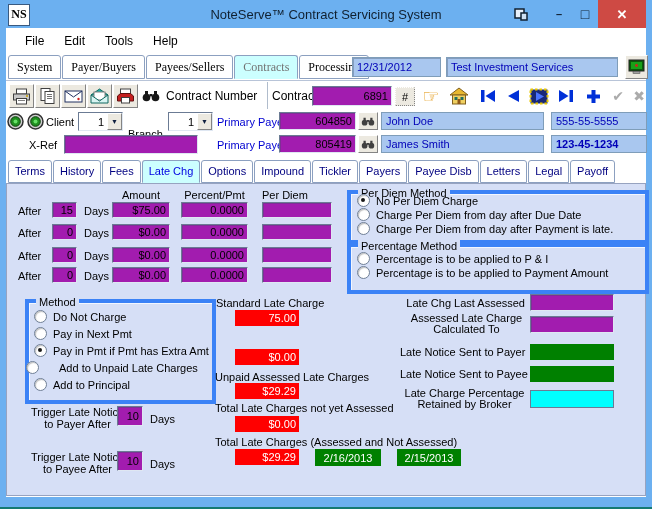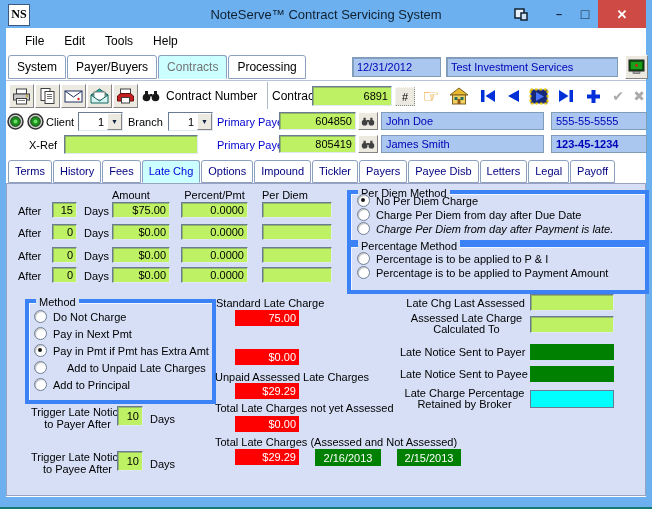--- a/index.html
+++ b/index.html
@@ -15,27 +15,27 @@
   .close-btn{left:598px;width:48px;background:var(--close,#CE4A44);color:#fff;font-size:13px;font-weight:bold;}
   .edge{background:var(--titlebar,#6CB0F0);}
   .taskbar-edge{left:0;top:507px;width:652px;height:2px;background:var(--teal,#147A72);}
   
   .menubar{left:6px;top:28px;width:640px;height:25px;background:#fff;display:flex;align-items:center;gap:2px;padding-left:10px;box-sizing:border-box;}
   .menu-item{padding:2px 9px;font-size:12px;}
   .tabrow{display:flex;align-items:flex-end;}
   .tab{height:21px;line-height:21px;padding:0 8px;border:1px solid #8ca0c0;border-bottom:1px solid #8ca0c0;
        background:#fff;border-radius:3px 3px 0 0;margin-right:1px;white-space:nowrap;}
   .tab[data-active="true"]{background:var(--active_tab_bg,#CCFFFF);color:#737373;border-bottom-color:var(--active_tab_bg,#CCFFFF);}
-  .tabs-main{left:8px;top:56px;height:23px;}
+  .tabs-main{left:8px;top:56px;height:23px;font-family:Liberation Serif, serif;}
   .tabs-main .tab{font-size:12px;height:22px;line-height:22px;}
   .tabs-sub{left:8px;top:161px;height:22px;}
   .tabs-sub .tab{color:#000080;padding:0 6px;}
   .tabs-sub .tab[data-active="true"]{color:#0000E0;}
   
-  .sunken{background:#bef264;border:1px solid;border-color:#6b7b94 #dfe7f2 #dfe7f2 #6b7b94;
+  .sunken{background:#a21caf;border:1px solid;border-color:#6b7b94 #dfe7f2 #dfe7f2 #6b7b94;
           box-shadow:inset 1px 1px 0 rgba(64,80,104,.35);box-sizing:border-box;}
   .raised{background:#ece9e0;border:1px solid;border-color:#fff #848484 #848484 #fff;box-sizing:border-box;}
   .bluefield{background:var(--field_blue,#A9C7EF);color:var(--text_blue,#0000B8);box-sizing:border-box;
              border:1px solid #7f9db9;display:flex;align-items:center;padding:0 4px;}
   .val-r{display:flex;align-items:center;justify-content:flex-end;padding:0 3px;}
   .redfield{background:var(--red,#FF0000);color:#fff;display:flex;align-items:center;justify-content:flex-end;padding:0 3px;box-sizing:border-box;}
   .greenfield{background:var(--green,#008000);color:#fff;display:flex;align-items:center;justify-content:center;box-sizing:border-box;}
   .cyanfield{background:var(--cyan,#00FFFF);border:1px solid #6b7b94;box-sizing:border-box;}
   .panel{left:6px;top:183px;width:640px;height:313px;background:var(--panel,#D6DFF6);border:1px solid #97a3c0;box-sizing:border-box;}
   .groupbox{border:4px solid #3b82f6;box-shadow:1px 1px 0 #f2f6ff inset;}
@@ -79,20 +79,21 @@
   <div class="abs menubar">
     <span class="menu-item">File</span>
     <span class="menu-item">Edit</span>
     <span class="menu-item">Tools</span>
     <span class="menu-item">Help</span>
   </div>
 
   <div class="abs tabrow tabs-main">
     <span class="tab" data-active="false">System</span>
     <span class="tab" data-active="false">Payer/Buyers</span>
+    <span class="tab" data-active="false">Payees/Sellers</span>
     <span class="tab" data-active="true">Contracts</span>
     <span class="tab" data-active="false">Processing</span>
   </div>
   <div class="abs sunken bluefield" style="left:352px;top:57px;width:89px;height:20px;">12/31/2012</div>
   <div class="abs sunken bluefield" style="left:446px;top:57px;width:172px;height:20px;">Test Investment Services</div>
   <div class="abs raised tbtn" style="left:625px;top:55px;width:23px;height:24px;">
     <svg width="17" height="16" viewBox="0 0 17 16">
       <rect x="1" y="1" width="15" height="11" fill="#0a5a0a" stroke="#202020"></rect>
       <rect x="3" y="3" width="11" height="7" fill="#18a018"></rect>
       <circle cx="8.5" cy="6.5" r="1.4" fill="#d02020"></circle>
@@ -217,21 +218,21 @@
       <circle cx="8.5" cy="8.5" r="7.5" fill="#cfcfcf" stroke="#303030" stroke-width="1.5"></circle>
       <circle cx="8.5" cy="8.5" r="4.8" fill="#1f8f1f" stroke="#0c400c"></circle>
       <circle cx="8.5" cy="8.5" r="2" fill="#66e066"></circle>
     </svg>
   </div>
   <span class="lbl" style="left:46px;top:116px;">Client</span>
   <div class="abs sunken combo" style="left:78px;top:112px;width:45px;height:19px;">
     <span class="cval">1</span>
     <span class="dd raised">▼</span>
   </div>
-  <span class="lbl" style="left:128px;top:116px;">Branch</span>
+  <span class="lbl" style="left:128px;top:128px;">Branch</span>
   <div class="abs sunken combo" style="left:168px;top:112px;width:45px;height:19px;">
     <span class="cval">1</span>
     <span class="dd raised">▼</span>
   </div>
   <span class="lbl lbl-blue" style="left:217px;top:116px;">Primary Payer</span>
   <div class="abs sunken val-r" style="left:279px;top:112px;width:77px;height:18px;">604850</div>
   <div class="abs raised tbtn" style="left:358px;top:112px;width:20px;height:18px;">
     <svg width="14" height="9" viewBox="0 0 18 12">
       <circle cx="4.5" cy="7.5" r="3.8" fill="#404040"></circle>
         <circle cx="13.5" cy="7.5" r="3.8" fill="#404040"></circle>
@@ -269,21 +270,21 @@
     <span class="tab" data-active="false">Tickler</span>
     <span class="tab" data-active="false">Payers</span>
     <span class="tab" data-active="false">Payee Disb</span>
     <span class="tab" data-active="false">Letters</span>
     <span class="tab" data-active="false">Legal</span>
     <span class="tab" data-active="false">Payoff</span>
   </div>
 
   <div class="abs panel"></div>
 
-  <span class="lbl" style="left:112px;top:189px;width:58px;text-align:left;">Amount</span>
+  <span class="lbl" style="left:112px;top:189px;width:58px;text-align:center;">Amount</span>
   <span class="lbl" style="left:181px;top:189px;width:67px;text-align:center;">Percent/Pmt</span>
   <span class="lbl" style="left:262px;top:189px;width:70px;text-align:left;">Per Diem</span>
 
   <span class="lbl" style="left:18px;top:205px;">After</span>
   <div class="abs sunken val-r" style="left:52px;top:202px;width:25px;height:16px;">15</div>
   <span class="lbl" style="left:84px;top:205px;">Days</span>
   <div class="abs sunken val-r" style="left:112px;top:202px;width:58px;height:16px;">$75.00</div>
   <div class="abs sunken val-r" style="left:181px;top:202px;width:67px;height:16px;">0.0000</div>
   <div class="abs sunken val-r" style="left:262px;top:202px;width:70px;height:16px;"></div>
 
@@ -312,21 +313,21 @@
     <span class="gtitle">Per Diem Method</span>
   </div>
   <div class="rrow" style="left:357px;top:194px;">
     <span class="radio" data-selected="true"></span>
     <span>No Per Diem Charge</span>
   </div>
   <div class="rrow" style="left:357px;top:208px;">
     <span class="radio" data-selected="false"></span>
     <span>Charge Per Diem from day after Due Date</span>
   </div>
-  <div class="rrow" style="left:357px;top:222px;font-style:italic;">
+  <div class="rrow" style="left:357px;top:222px;">
     <span class="radio" data-selected="false"></span>
     <span>Charge Per Diem from day after Payment is late.</span>
   </div>
 
   <div class="abs groupbox" style="left:347px;top:243px;width:294px;height:43px;">
     <span class="gtitle">Percentage Method</span>
   </div>
   <div class="rrow" style="left:357px;top:252px;">
     <span class="radio" data-selected="false"></span>
     <span>Percentage is to be applied to P &amp; I</span>
@@ -344,21 +345,21 @@
     <span>Do Not Charge</span>
   </div>
   <div class="rrow" style="left:34px;top:327px;">
     <span class="radio" data-selected="false"></span>
     <span>Pay in Next Pmt</span>
   </div>
   <div class="rrow" style="left:34px;top:344px;">
     <span class="radio" data-selected="true"></span>
     <span>Pay in Pmt if Pmt has Extra Amt</span>
   </div>
-  <div class="rrow" style="left:34px;top:361px;gap:20px;">
+  <div class="rrow" style="left:26px;top:361px;gap:20px;">
     <span class="radio" data-selected="false"></span>
     <span>Add to Unpaid Late Charges</span>
   </div>
   <div class="rrow" style="left:34px;top:378px;">
     <span class="radio" data-selected="false"></span>
     <span>Add to Principal</span>
   </div>
 
   <span class="lbl" style="left:20px;top:406px;width:115px;text-align:center;">Trigger Late Notice</span>
   <span class="lbl" style="left:20px;top:418px;width:115px;text-align:center;">to Payer After</span>

